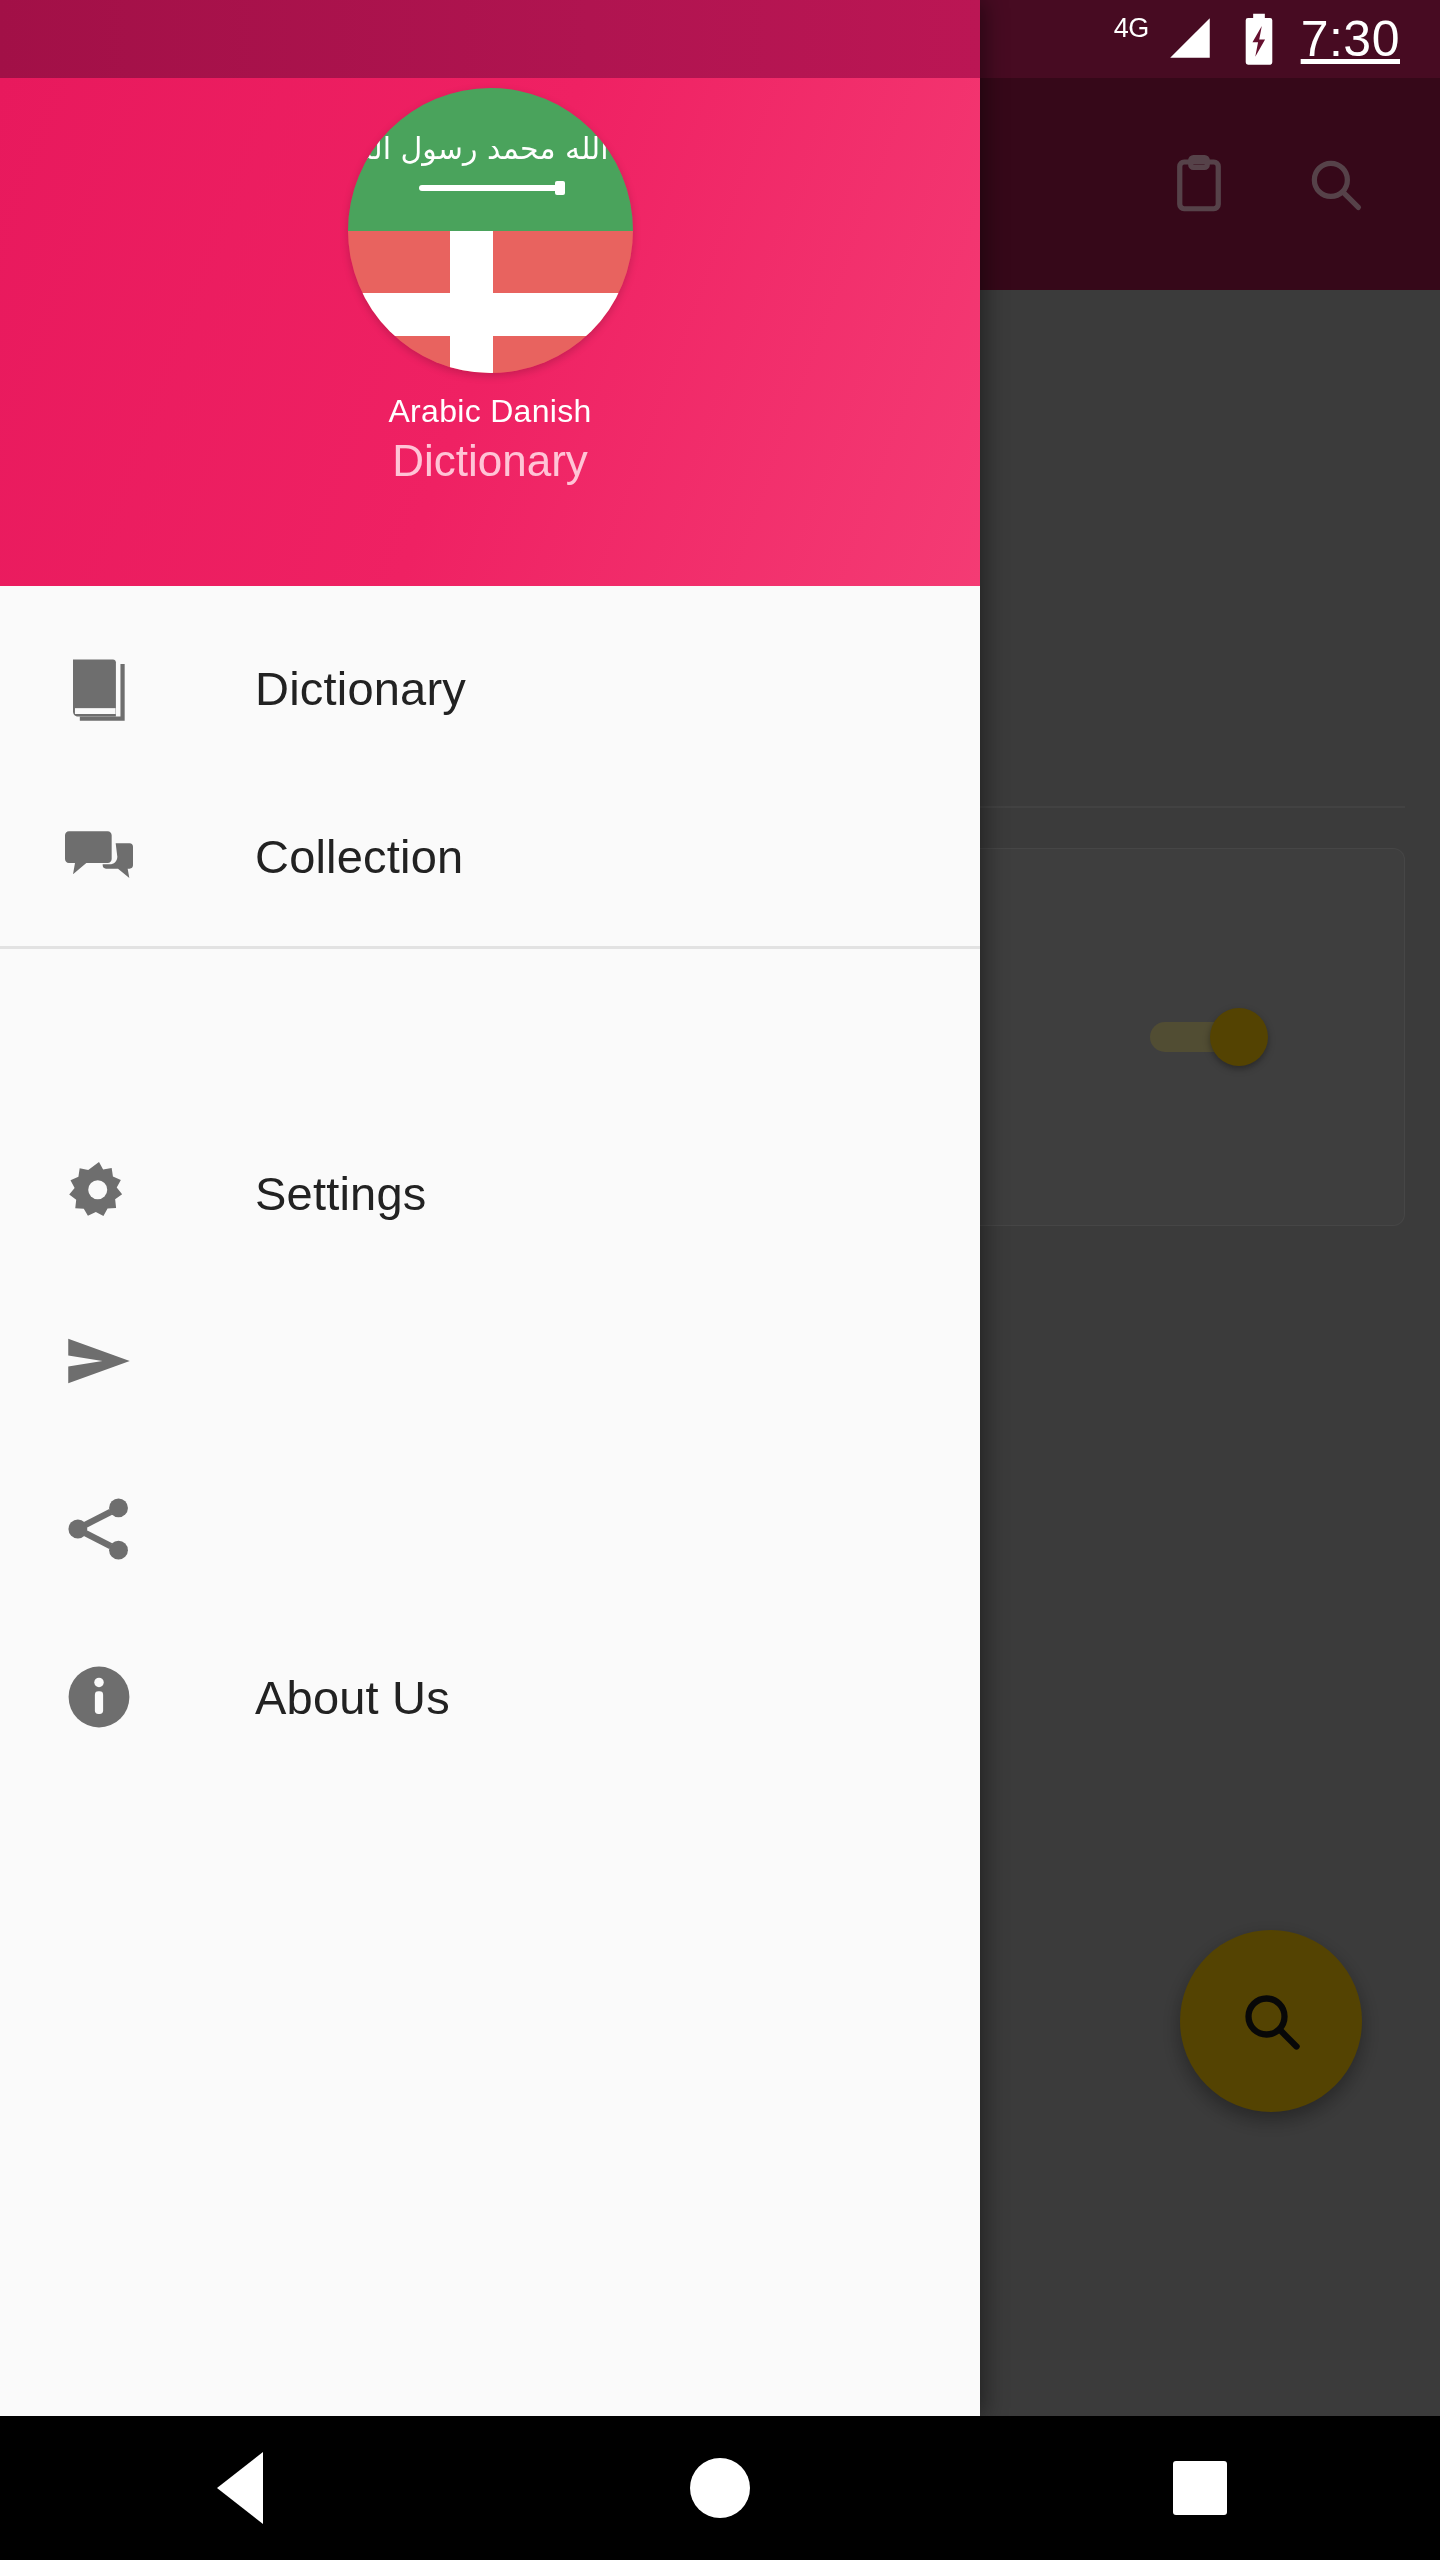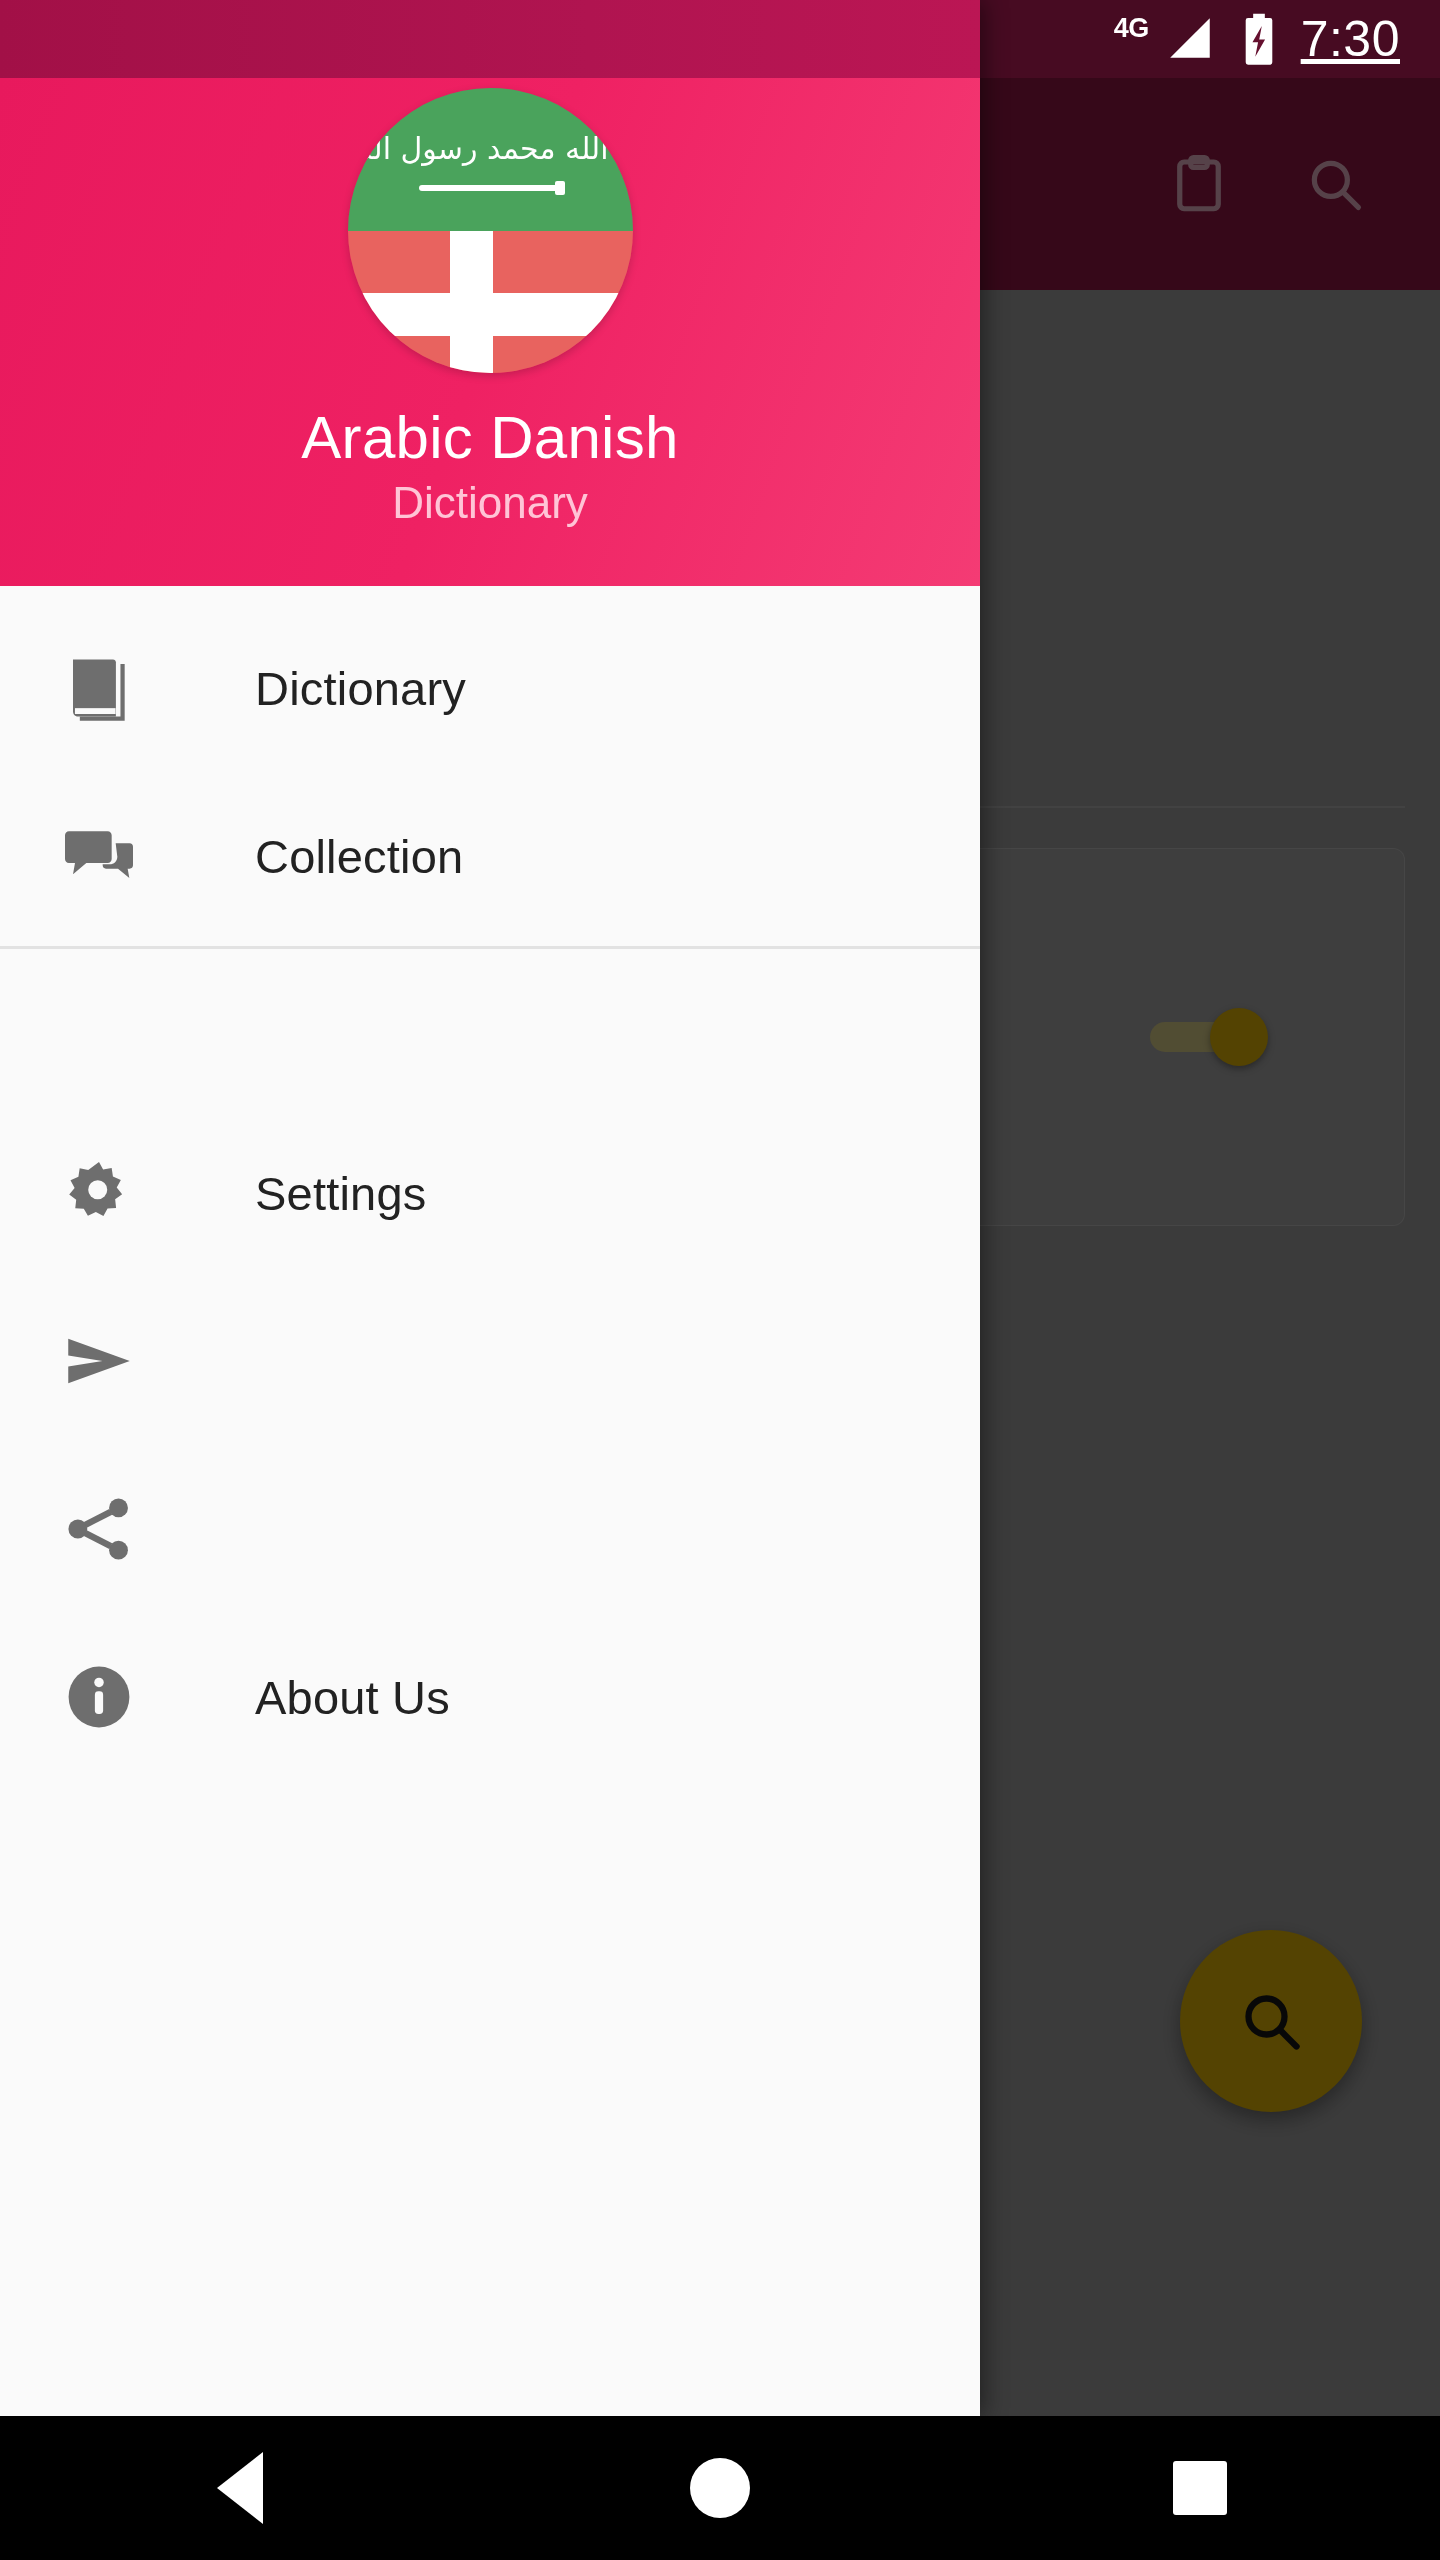--- a/index.html
+++ b/index.html
@@ -80,21 +80,21 @@
     position:absolute; top:0; left:0; width:1440px; height:78px;
     background:rgba(0,0,0,0.22); pointer-events:none;
   }
 
   
   #statusbar {
     position:absolute; top:0; left:0; width:1440px; height:78px;
     display:flex; align-items:center; justify-content:flex-end;
     padding-right:40px; gap:22px; z-index:40;
   }
-  .sb-4g { color:#fff; font-size:27px; font-weight:bold; letter-spacing:-.5px; margin-right:-6px; position:relative; top:-11px; }
+  .sb-4g { color:#fff; font-size:27px; font-weight:normal; letter-spacing:-.5px; margin-right:-6px; position:relative; top:-11px; }
   .sb-signal { width:52px; height:50px; }
   .sb-signal svg { display:block; width:100%; height:100%; }
   .sb-batt { width:40px; height:56px; }
   .sb-batt svg { display:block; width:100%; height:100%; }
   .sb-time { color:#fff; font-size:50px; font-weight:400; letter-spacing:.5px;text-decoration:underline; }
 
   
   #drawer {
     position:absolute; top:0; left:0; width:980px; height:2416px;
     background:#fafafa; z-index:50;
@@ -140,21 +140,21 @@
   }
   .avatar .sword {
     position:absolute; top:34%; left:25%; width:50%; height:6px;
     background:#fff; border-radius:3px;
   }
   .avatar .sword:after {
     content:""; position:absolute; right:-4px; top:-4px;
     width:10px; height:14px; background:#fff; border-radius:2px;
   }
   .drawer-title {
-    margin-top:30px; color:#ffffff; font-size:60px; font-weight:400;
+    margin-top:20px; color:#ffffff; font-size:32px; font-weight:400;
     letter-spacing:.3px; text-align:center;
   }
   .drawer-subtitle {
     margin-top:6px; color:#ffc4d6; font-size:44px; font-weight:400;
     text-align:center;
   }
 
   .drawer-menu { flex:1 1 auto; padding-top:18px; background:#fafafa; }
   .menu-item {
     height:168px; display:flex; align-items:center; padding-left:56px; cursor:pointer;

